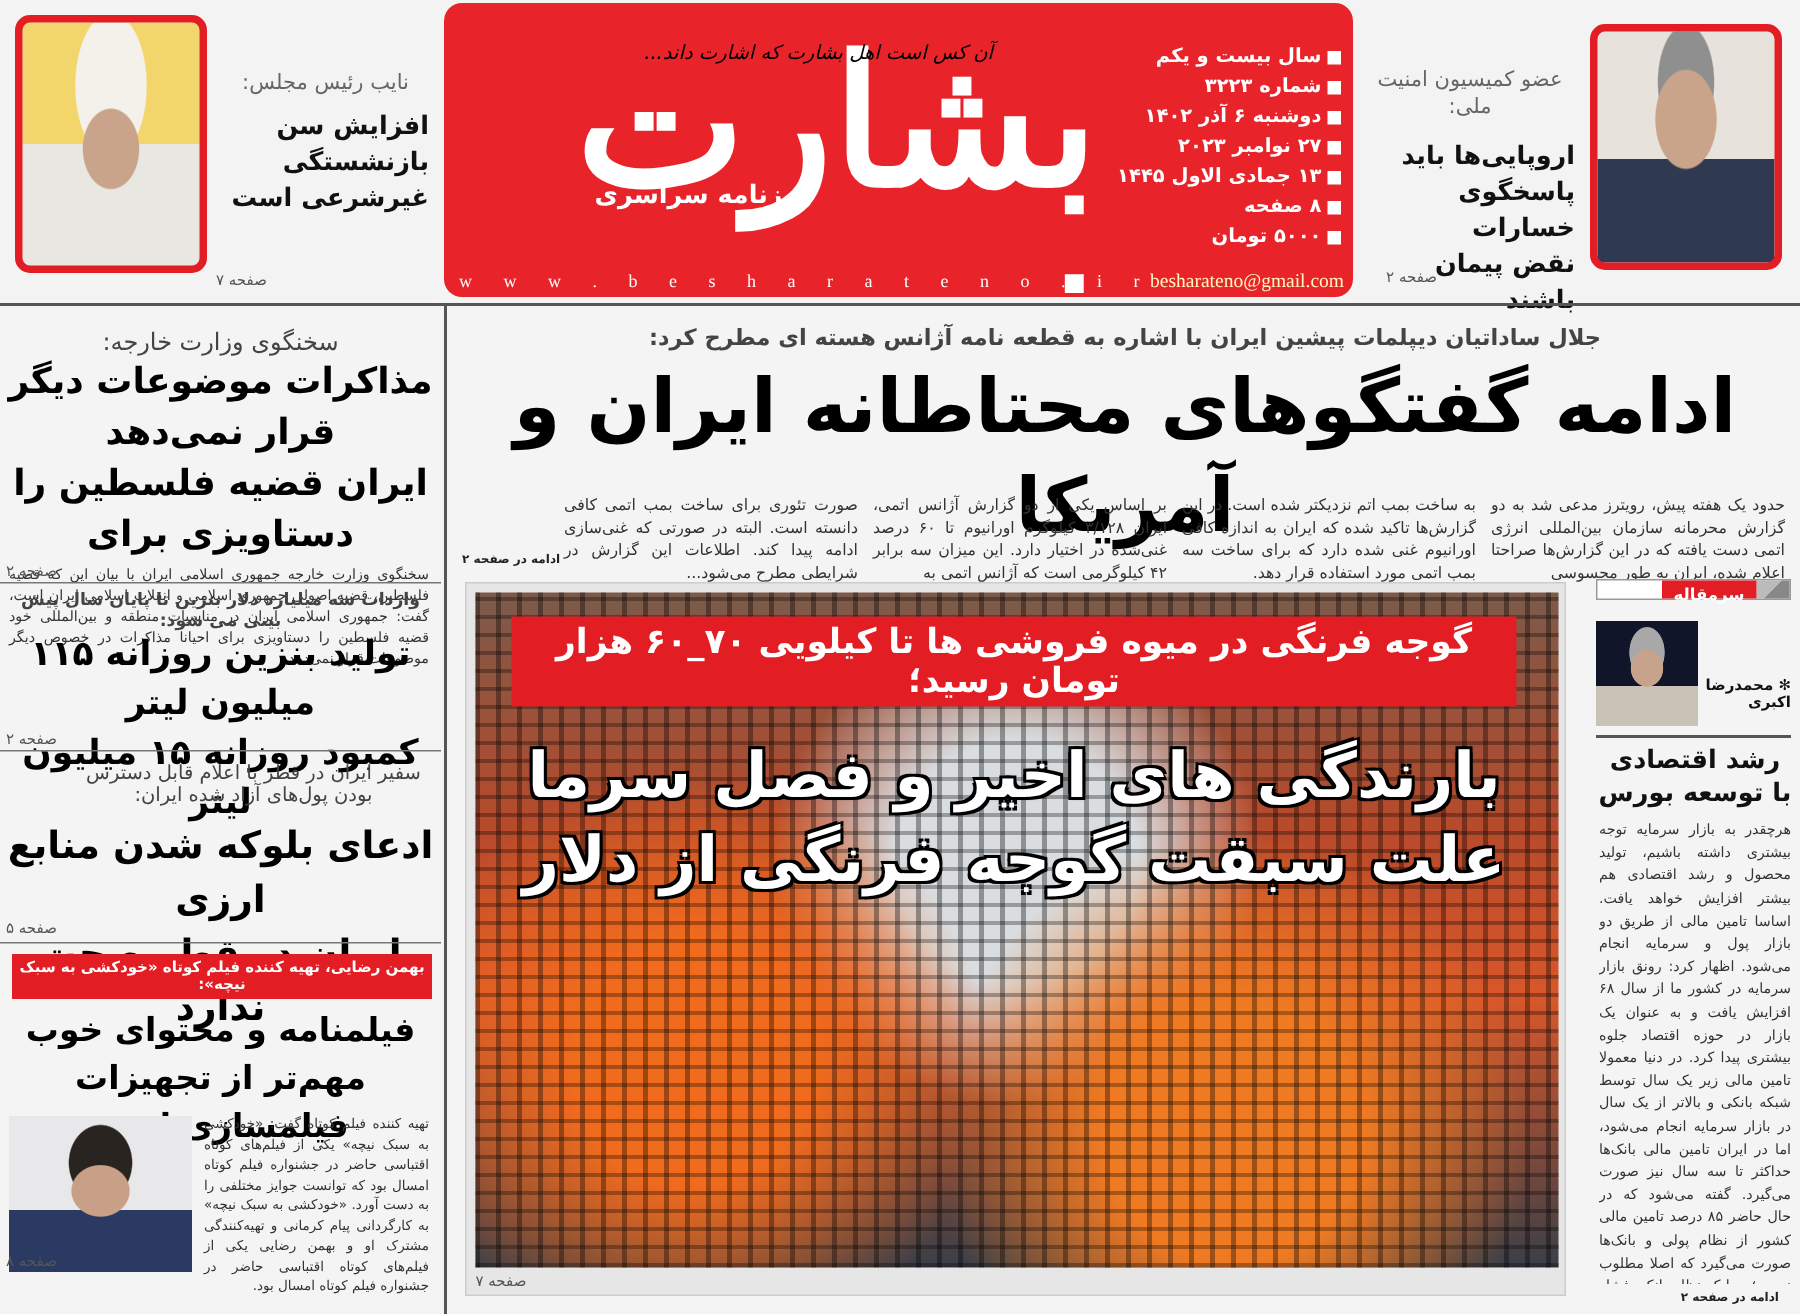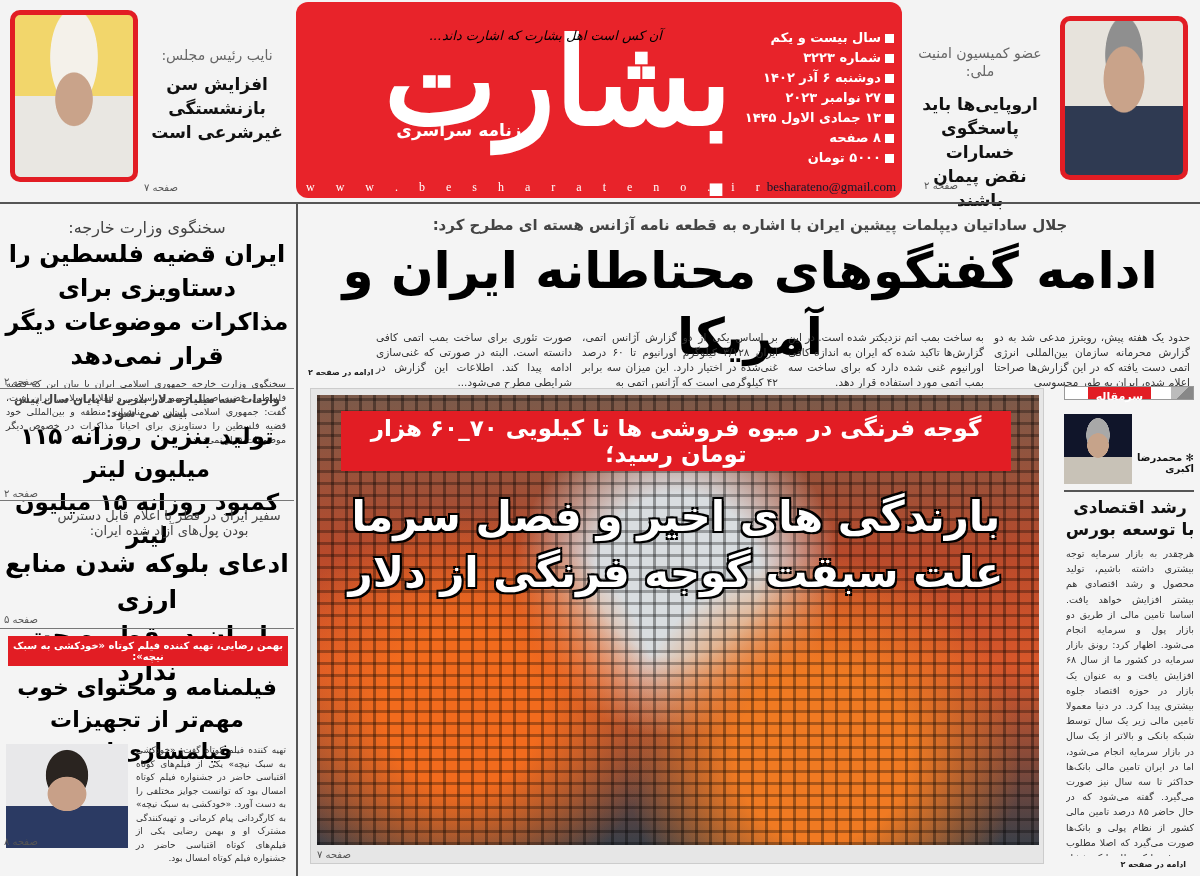--- a/index.html
+++ b/index.html
@@ -5,33 +5,33 @@
   * { box-sizing: border-box; margin: 0; padding: 0; }
   html, body { width: 1200px; height: 876px; overflow: hidden; background: #f4f4f4; }
   body { position: relative; font-family: "DejaVu Sans", sans-serif; color: #111; direction: rtl; }
 
   .abs { position: absolute; }
 
   
   .teaser { background: #f3f3f3; }
   .photo-frame { border: 5px solid #e21d24; border-radius: 10px; background: #cfd4da; overflow: hidden; }
   .kicker-light { color: #666; font-size: 14px; text-align: center; line-height: 18px; }
-  .teaser-title { font-weight: bold; font-size: 17px; line-height: 24px; text-align: center; color: #111; }
+  .teaser-title { font-weight: bold; font-size: 17px; line-height: 24px; text-align: right; color: #111; }
   .page-ref { font-size: 10px; color: #555; }
 
   
   .masthead { background: #e8232a; border-radius: 12px; overflow: hidden; }
   .mast-logo { color: #fff; font-family: "DejaVu Serif", serif; font-weight: bold; font-size: 120px; line-height: 120px; letter-spacing: -6px; }
   .mast-tagline { color: #000000; font-size: 13px; font-style: italic; }
   .mast-sub { color: #fff; font-size: 17px; font-weight: bold; }
   .mast-info { color: #fff; font-size: 13px; font-weight: bold; line-height: 20px; }
   .mast-info li { list-style: none; display: flex; align-items: center; gap: 4px; }
   .mast-info li::before { content: ""; width: 9px; height: 9px; background: #fff; display: inline-block; }
   .mast-web { color: #fff; font-family: "Liberation Serif", serif; font-size: 12px; letter-spacing: 9px; direction: ltr; white-space: nowrap; }
-  .mast-mail { color: #0f172a; font-family: "Liberation Serif", serif; font-size: 13px; direction: ltr; }
+  .mast-mail { color: #fef9c3; font-family: "Liberation Serif", serif; font-size: 13px; direction: ltr; }
 
   
   .hrule { background: #555; height: 2px; }
   .vrule { background: #555; width: 2px; }
 
   
   .lead-kicker { font-size: 15px; color: #444; font-weight: bold; text-align: center; }
   .lead-title { font-size: 50px; font-weight: 900; text-align: center; letter-spacing: -1px; color: #000; line-height: 66px; }
   .col-text { font-size: 10.5px; line-height: 15px; color: #333; text-align: justify; }
   .cont { font-size: 8px; font-weight: bold; color: #222; }
@@ -51,21 +51,21 @@
       radial-gradient(circle at 20% 70%, #f26b1d 0 12%, transparent 30%),
       radial-gradient(circle at 70% 80%, #f07a22 0 14%, transparent 32%),
       radial-gradient(circle at 50% 40%, #d9dde0 0 18%, transparent 36%),
       linear-gradient(180deg, #7b5a4a 0%, #b84a2b 35%, #d9572a 60%, #3a3f48 100%);
   }
   .feature-red-title { background: #e21d24; color: #fff; font-weight: 900; font-size: 23px; text-align: center; padding: 4px 10px; }
   .feature-big { color: #fff; font-weight: 900; font-size: 42px; text-align: center; line-height: 56px;
     text-shadow: 0 0 3px #000, 2px 2px 0 #000, -2px -2px 0 #000, 2px -2px 0 #000, -2px 2px 0 #000; }
 
   
-  .ed-tab { border: 1px solid #999; background: #fff; height: 14px; display: flex; gap: 20px; }
+  .ed-tab { border: 1px solid #999; background: #fff; height: 14px; display: flex; }
   .ed-tab-label { background: #e21d24; color: #fff; font-size: 11px; font-weight: bold; padding: 3px 8px; }
   .ed-corner { width: 22px; background: linear-gradient(135deg, #bbb 0 50%, #888 50%); }
   .ed-title { font-weight: 900; font-size: 17px; text-align: center; line-height: 22px; }
   .ed-text { font-size: 9.5px; line-height: 15.2px; color: #333; text-align: justify; }
 </style>
 </head>
 <body>
 
 <div class="abs teaser" style="right:0; top:0; width:300px; height:200px;">
   <div class="abs photo-frame" style="right:12px; top:16px; width:128px; height:164px;
@@ -121,22 +121,22 @@
   <div class="abs col-text" style="right:10px; top:124px; width:196px;">حدود یک هفته پیش، رویترز مدعی شد به دو گزارش محرمانه سازمان بین‌المللی انرژی اتمی دست یافته که در این گزارش‌ها صراحتا اعلام شده، ایران به طور محسوسی</div>
   <div class="abs col-text" style="right:216px; top:124px; width:196px;">به ساخت بمب اتم نزدیکتر شده است. در این گزارش‌ها تاکید شده که ایران به اندازه کافی اورانیوم غنی شده دارد که برای ساخت سه بمب اتمی مورد استفاده قرار دهد.</div>
   <div class="abs col-text" style="right:422px; top:124px; width:196px;">بر اساس یکی از دو گزارش آژانس اتمی، ایران ۳/۱۲۸ کیلوگرم اورانیوم تا ۶۰ درصد غنی‌شده در اختیار دارد. این میزان سه برابر ۴۲ کیلوگرمی است که آژانس اتمی به</div>
   <div class="abs col-text" style="right:628px; top:124px; width:196px;">صورت تئوری برای ساخت بمب اتمی کافی دانسته است. البته در صورتی که غنی‌سازی ادامه پیدا کند. اطلاعات این گزارش در شرایطی مطرح می‌شود...</div>
   <div class="abs cont" style="left:8px; top:162px;">ادامه در صفحه ۲</div>
 </div>
 
 <div class="abs" style="left:0; top:206px; width:294px; height:180px;">
   <div class="lc-kicker" style="margin-top:12px; font-size:16px;">سخنگوی وزارت خارجه:</div>
   <div class="lc-title" style="font-size:24px; line-height:34px;">
+    <div>مذاکرات موضوعات دیگر قرار نمی‌دهد</div>
     <div>ایران قضیه فلسطین را دستاویزی برای</div>
-    <div>مذاکرات موضوعات دیگر قرار نمی‌دهد</div>
   </div>
   <div class="lc-body" style="padding:4px 8px 0 6px;">سخنگوی وزارت خارجه جمهوری اسلامی ایران با بیان این که قضیه فلسطین، قضیه اصولی جمهوری اسلامی و انقلاب اسلامی ایران است، گفت: جمهوری اسلامی ایران در مناسبات منطقه و بین‌المللی خود قضیه فلسطین را دستاویزی برای احیانا مذاکرات در خصوص دیگر موضوعات قرار نمی‌دهد.</div>
   <div class="abs page-ref" style="left:4px; top:170px;">صفحه ۲</div>
 </div>
 <div class="abs" style="left:0; top:388px; width:294px; height:1px; background:#777;"></div>
 
 <div class="abs" style="left:0; top:390px; width:294px; height:110px;">
   <div class="lc-kicker" style="font-size:11.5px; font-weight:bold; margin-top:2px;">واردات سه میلیارد دلار بنزین تا پایان سال پیش بینی می شود:</div>
   <div class="lc-title" style="font-size:23px; line-height:33px;">
     <div>تولید بنزین روزانه ۱۱۵ میلیون لیتر</div>

